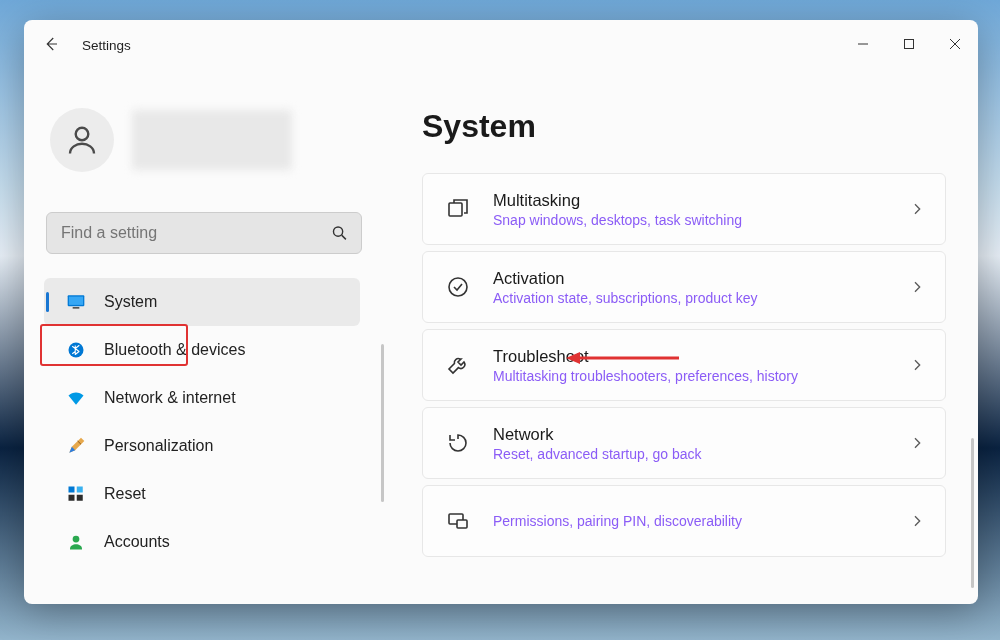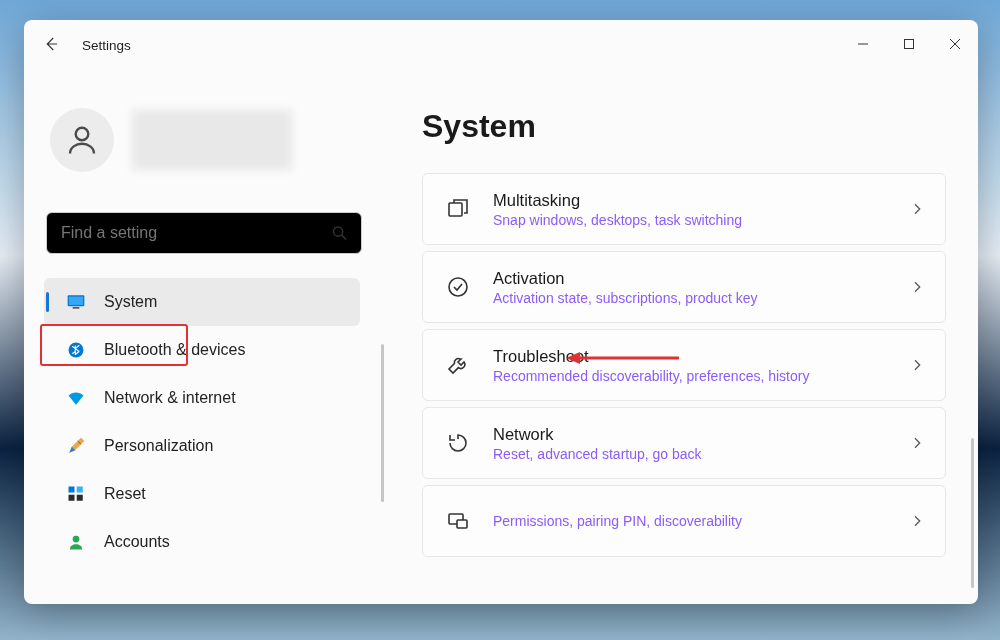--- a/index.html
+++ b/index.html
@@ -24,21 +24,21 @@
   .win-controls { display: flex; }
   .win-btn { width: 46px; height: 40px; display: flex; align-items:center; justify-content:center; cursor:pointer; color:#333;}
   .content { flex:1; display:flex; overflow:hidden; }
   .sidebar { width: 360px; padding: 40px 0 0 20px; display:flex; flex-direction:column; position:relative;}
   .profile { display:flex; align-items:center; gap:18px; padding-left:6px; margin-bottom:40px;}
   .avatar { width:64px; height:64px; border-radius:50%; background:#ececec; display:flex; align-items:center; justify-content:center; color:#4b4b4b;}
   .profile-blur { width:160px; height:60px; background:#e8e8e8; filter: blur(4px); border-radius:2px;}
   .search-wrap { position:relative; margin: 0 22px 24px 2px;}
   .search-input {
     width:100%; height:42px; border:1px solid #ccc; border-radius:6px;
-    background:#000000; padding:0 44px 0 14px; font-size:16px; color:#666; outline:none;
+    background:#e5e5e5; padding:0 44px 0 14px; font-size:16px; color:#666; outline:none;
   }
   .search-icon { position:absolute; right:14px; top:50%; transform:translateY(-50%); width:17px; height:17px; color:#333;}
   .nav { display:flex; flex-direction:column; margin-right:2px; overflow-y:auto; position:relative;}
   .nav-item {
     height:48px; display:flex; align-items:center; gap:18px; padding-left:22px;
     font-size:16px; color:#222; cursor:pointer; border-radius:6px; margin-right:22px; position:relative;
   }
   .nav-item.selected { background:#eaeaea; }
   .nav-item.selected::before {
     content:""; position:absolute; left:2px; top:14px; bottom:14px; width:3px;
@@ -230,21 +230,21 @@
         </div>
 
         <div class="card">
           <span class="card-icon">
             <svg viewBox="0 0 24 24" width="24" height="24" fill="none" stroke="currentColor" stroke-width="1.6">
                 <path d="M14 6a4 4 0 00-5.6 4.6L3 16l4 4 5.4-5.4A4 4 0 0018 9l-3 3-3-3 3-3z"></path>
               </svg>
           </span>
           <div class="card-text">
             <div class="card-title">Troubleshoot</div>
-            <div class="card-sub">Recommended discoverability, preferences, history</div>
+            <div class="card-sub">Multitasking troubleshooters, preferences, history</div>
           </div>
           <span class="chevron"><svg viewBox="0 0 24 24" width="16" height="16" fill="none" stroke="currentColor" stroke-width="2">
                 <path d="M9 5l7 7-7 7"></path>
               </svg></span>
         </div>
 
         <div class="card">
           <span class="card-icon">
             <svg viewBox="0 0 24 24" width="24" height="24" fill="none" stroke="currentColor" stroke-width="1.6">
                 <path d="M4 12a8 8 0 108-8v4M4 4v5h5"></path>

